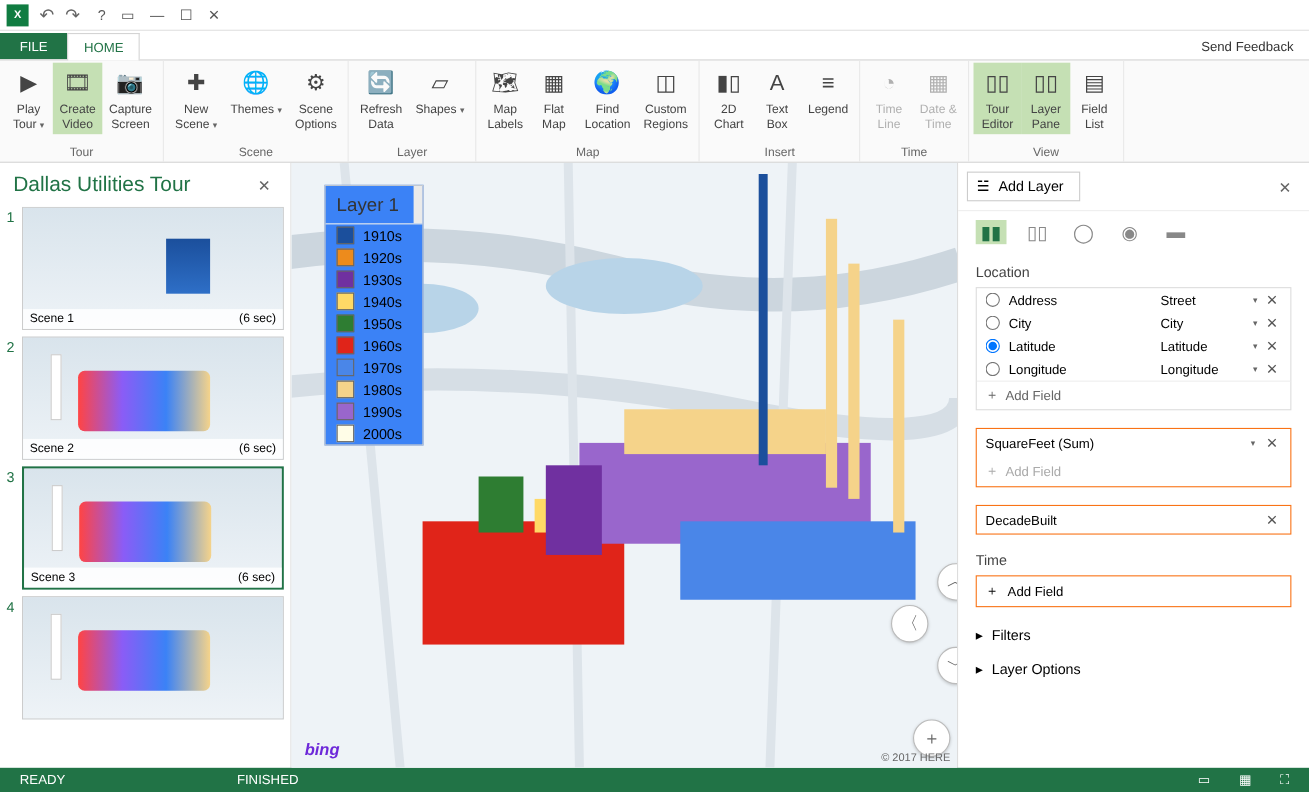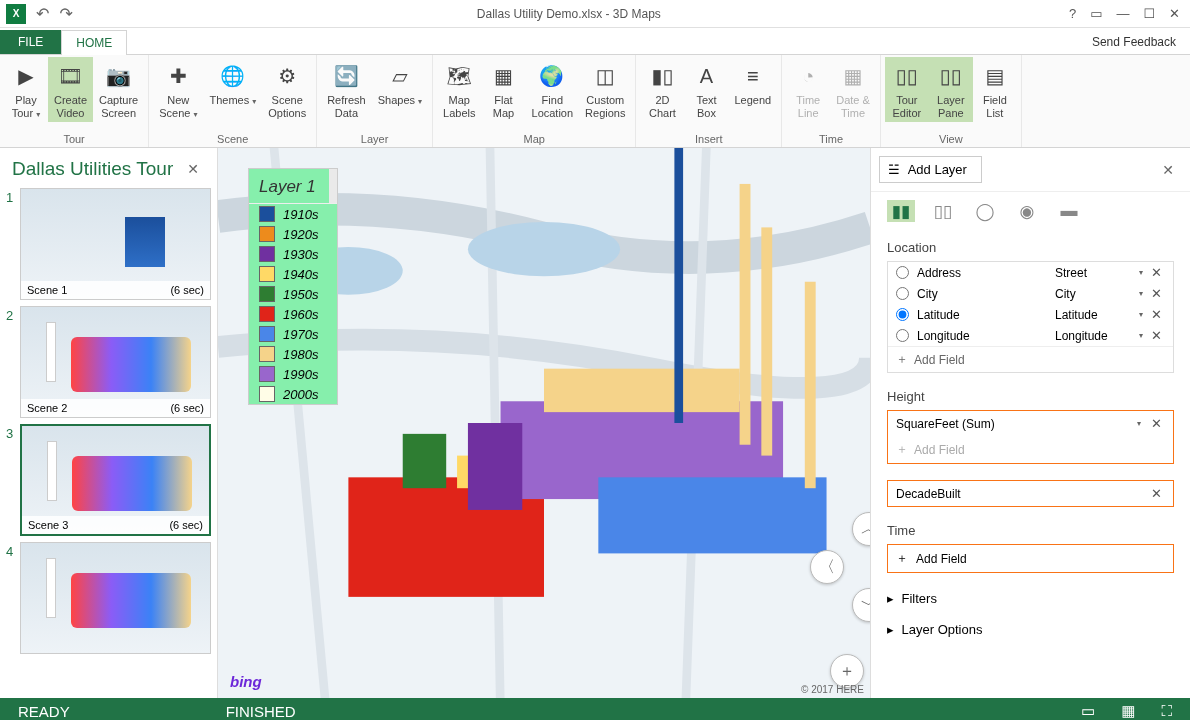--- a/index.html
+++ b/index.html
@@ -26,21 +26,21 @@
 .ribbon-btn.disabled { color: #b0b0b0; }
 .ribbon-btn.highlighted { background: #c5e0b4; }
 .ribbon-btn .icon { width: 32px; height: 32px; margin-bottom: 2px; display: flex; align-items: center; justify-content: center; font-size: 20px; }
 .ribbon-group-label { text-align: center; font-size: 11px; color: #666; padding-bottom: 2px; }
 .caret-down { font-size: 8px; color: #666; }
 
 
 .main { flex: 1; display: flex; overflow: hidden; }
 
 
-.tour-panel { width: 218px; border-right: 1px solid #ddd; background: #fff; display: flex; flex-direction: column; }
+.tour-panel { width: 265px; border-right: 1px solid #ddd; background: #fff; display: flex; flex-direction: column; }
 .tour-header { display: flex; align-items: center; padding: 10px 12px 8px; }
 .tour-title { color: #217346; font-size: 19px; font-weight: 300; flex: 1; }
 .close-x { font-size: 14px; color: #666; cursor: pointer; padding: 2px 6px; }
 .scenes { flex: 1; overflow-y: auto; padding: 0 6px; }
 .scene-row { display: flex; align-items: flex-start; margin-bottom: 6px; }
 .scene-num { color: #217346; font-size: 13px; width: 14px; padding-top: 2px; }
 .scene-card { flex: 1; border: 1px solid #ccc; height: 112px; background: #e8eef3; position: relative; }
 .scene-card.selected { border: 2px solid #217346; }
 .scene-card .thumb { position: absolute; inset: 0; background: linear-gradient(#d9e4ec,#eef3f7); }
 .scene-card .label { position: absolute; bottom: 0; left: 0; right: 0; display: flex; background: rgba(255,255,255,.85); font-size: 11px; padding: 3px 6px; justify-content: space-between; }
@@ -48,21 +48,21 @@
 
 .scene-card .t1 { position:absolute; left:55%; top:25%; width:40px; height:50px; background:linear-gradient(#1b4f9c,#2e6fc7); }
 .scene-card .t2a { position:absolute; left:25px; top:15px; width:10px; height:60px; background:#fff; border:1px solid #ccc; }
 .scene-card .t2b { position:absolute; left:50px; top:30px; width:120px; height:55px; background:linear-gradient(90deg,#f44,#8b5cf6,#3b82f6,#f5d38a); border-radius:6px; }
 
 
 .map-area { flex: 1; position: relative; background: #e9eff4; overflow: hidden; }
 .map-bg { position: absolute; inset: 0; }
 .map-bg svg { width: 100%; height: 100%; }
 
-.legend { position: absolute; top: 20px; left: 30px; width: 90px; background: #86efac; border: 1px solid #ccc; font-size: 13px; font-style: italic; }
+.legend { position: absolute; top: 20px; left: 30px; width: 90px; background: #3b82f6; border: 1px solid #ccc; font-size: 13px; }
 .legend-title { padding: 8px 10px 6px; font-size: 17px; color: #333; border-bottom: 1px solid #eee; position: relative; }
 .legend-title::after { content: ''; position: absolute; right: 0; top: 0; bottom: 0; width: 8px; background: #eaeaea; }
 .legend-item { display: flex; align-items: center; padding: 2px 10px; }
 .legend-swatch { width: 16px; height: 16px; border: 1px solid #666; margin-right: 8px; }
 
 .map-nav { position: absolute; right: 18px; bottom: 90px; }
 .nav-btn { width: 34px; height: 34px; border-radius: 50%; background: #fff; border: 1px solid #bbb; display: flex; align-items: center; justify-content: center; position: absolute; cursor: pointer; color: #666; font-size: 16px; box-shadow: 0 1px 3px rgba(0,0,0,.2); }
 .nav-up { top: -96px; left: 0; }
 .nav-left { top: -58px; left: -42px; }
 .nav-down { top: -20px; left: 0; }
@@ -91,36 +91,35 @@
 .row-x { width: 14px; color: #555; cursor: pointer; font-size: 13px; }
 .add-field-row { border-top: 1px solid #eee; padding: 4px 8px; font-size: 12px; color: #666; display: flex; align-items: center; gap: 6px; }
 
 .height-box, .cat-box, .time-box { border: 1px solid #f97316; }
 .hb-row { display: flex; align-items: center; padding: 5px 8px; font-size: 12px; justify-content: space-between; }
 .hb-add { padding: 5px 8px; font-size: 12px; color: #aaa; display: flex; align-items: center; gap: 6px; }
 
 .collapsible { padding: 8px 16px; font-size: 13px; display: flex; align-items: center; gap: 8px; cursor: pointer; }
 
 
-.statusbar { height: 22px; background: #217346; color: #fff; display: flex; align-items: flex-end; font-size: 15px; }
+.statusbar { height: 22px; background: #217346; color: #fff; display: flex; align-items: center; font-size: 12px; }
 .statusbar .sleft { padding: 0 18px; }
 .statusbar .sright { margin-left: auto; display: flex; align-items: center; gap: 26px; padding: 0 18px; }
 
 svg { display: block; }
 </style>
 </head>
 <body>
 
 <div class="titlebar">
   <div class="qat">
     <div class="xl-icon">X</div>
     <span style="color:#666">↶</span>
     <span style="color:#666">↷</span>
   </div>
-  <div class="title">Dallas Utility Demo.xlsx - 3D Maps</div>
   <div class="win-controls">
     <span>?</span>
     <span>▭</span>
     <span>—</span>
     <span>☐</span>
     <span>✕</span>
   </div>
 </div>
 
 <div class="tabbar">
@@ -454,21 +453,20 @@
             <span class="row-x">✕</span>
           </div>
           <div class="add-field-row">
             <span>＋</span>
             <span>Add Field</span>
           </div>
         </div>
     </div>
 
     <div class="section">
-      <div class="section-label">Height</div>
       <div class="height-box">
         <div class="hb-row">
           <span>SquareFeet (Sum)</span>
           <span style="display:flex;gap:10px;align-items:center">
             <span class="caret-down">▾</span>
             <span class="row-x">✕</span>
           </span>
         </div>
         <div class="hb-add">
           <span>＋</span>

